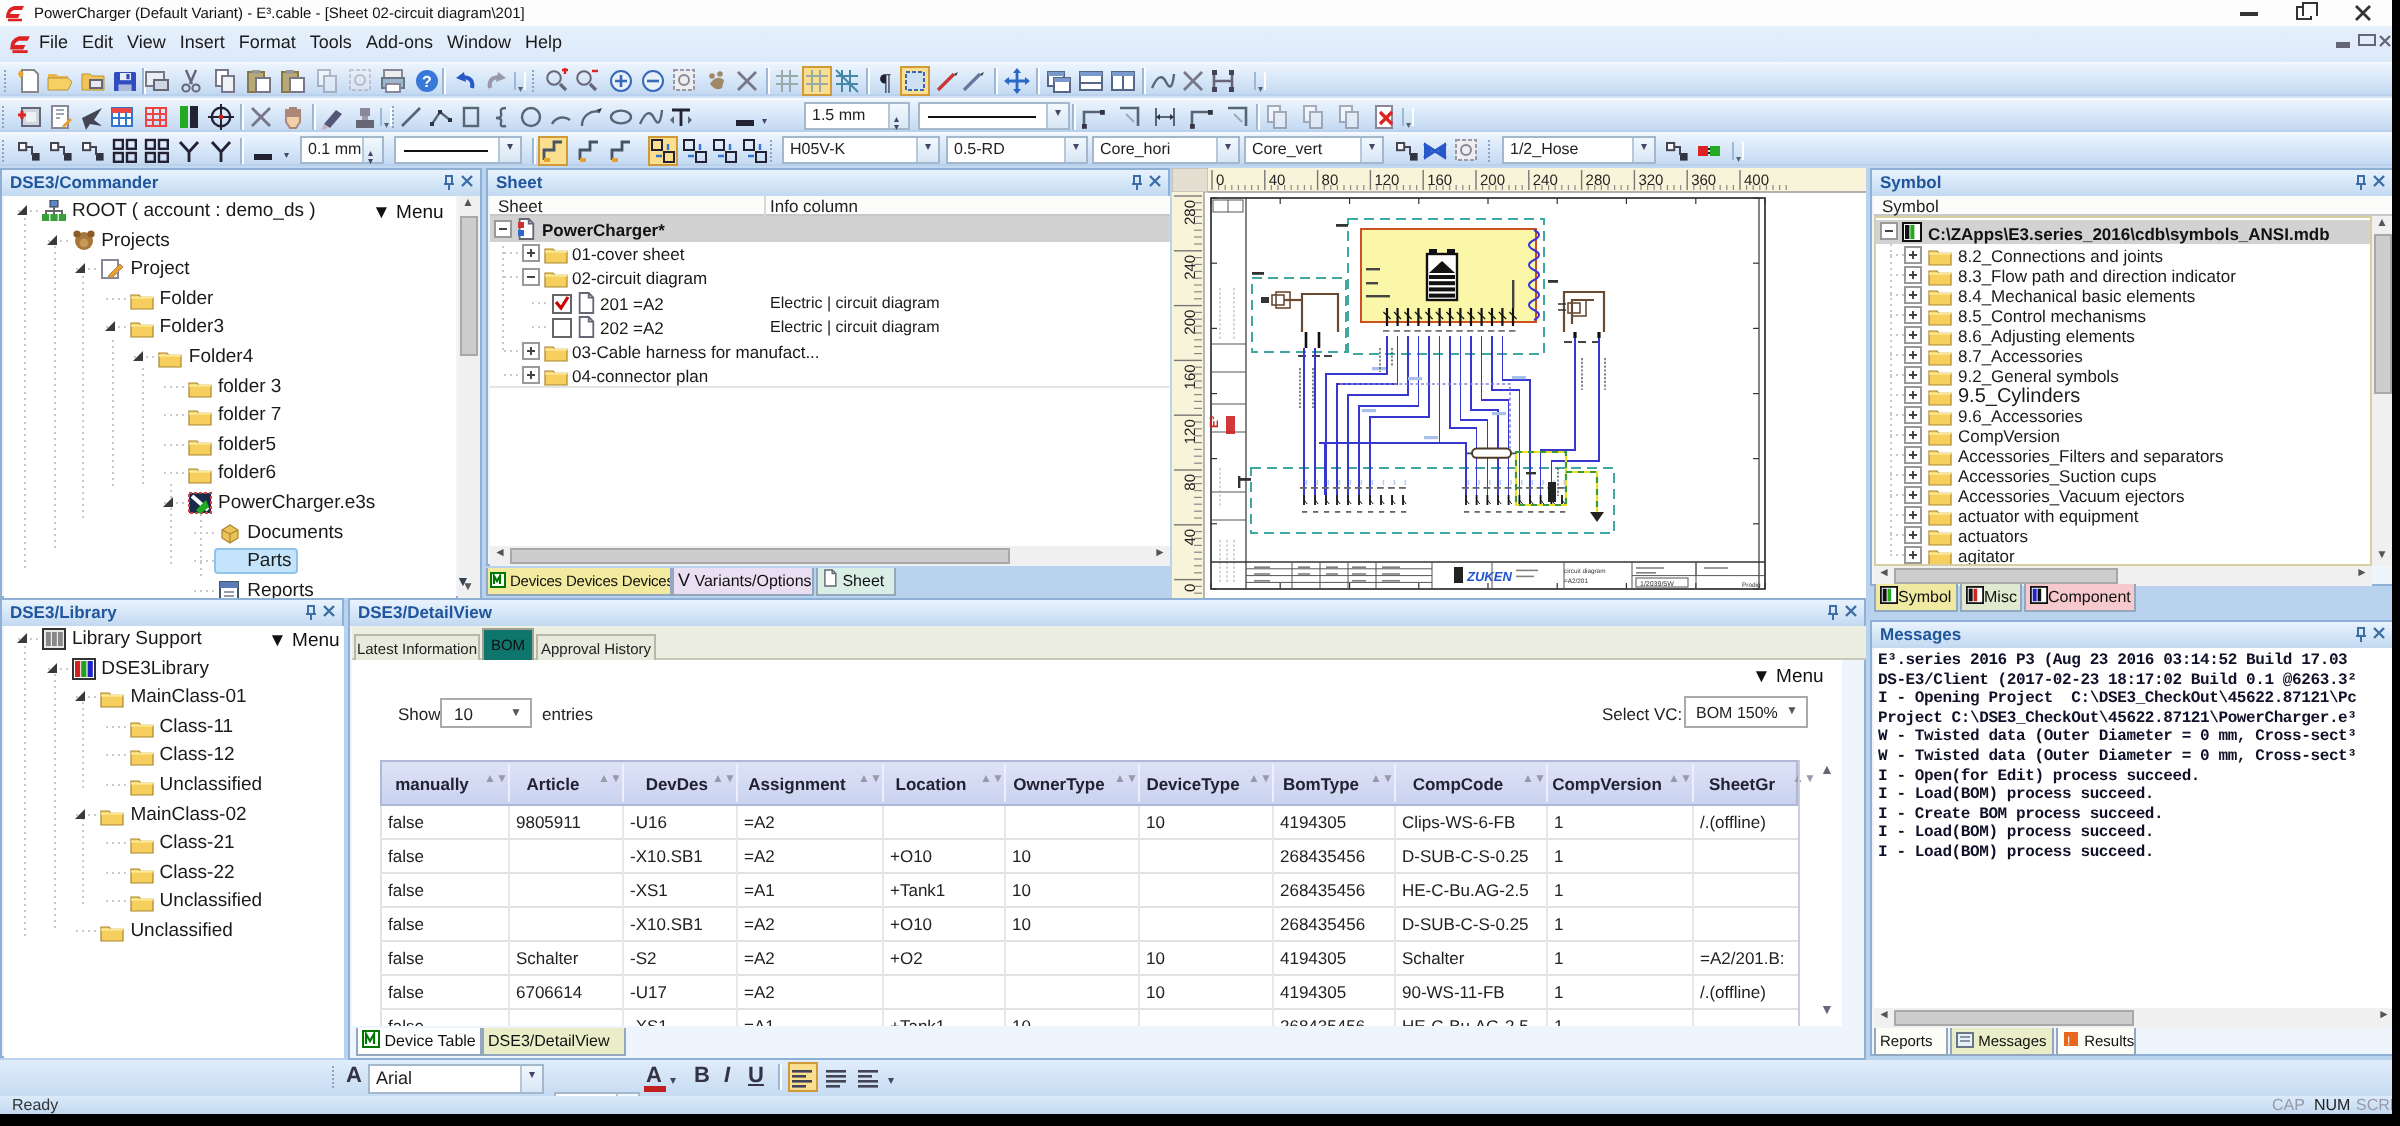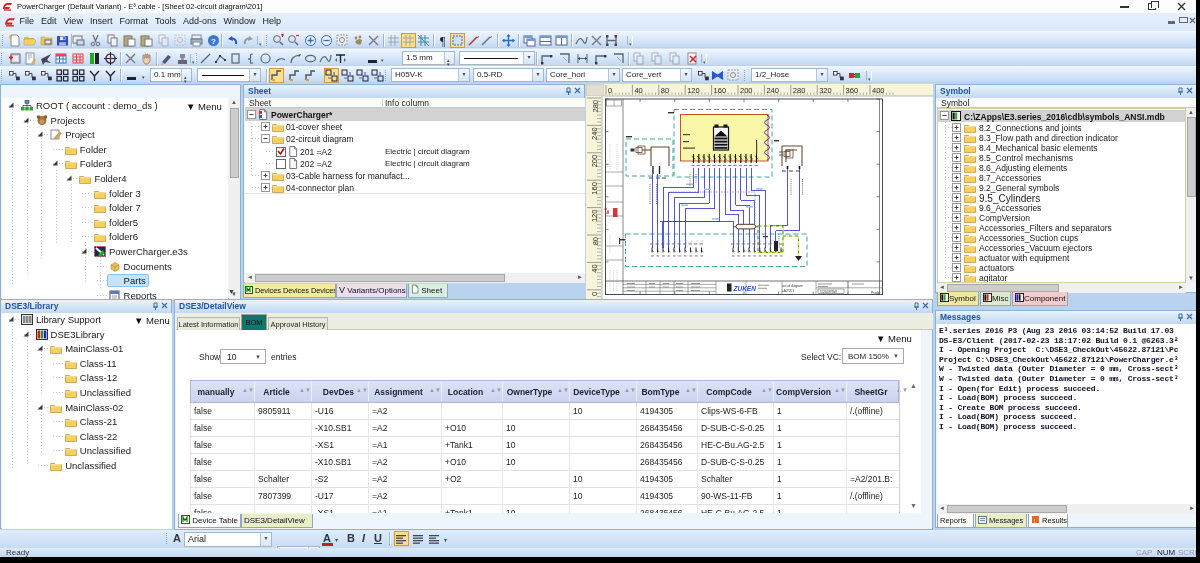--- a/index.html
+++ b/index.html
@@ -576,20 +576,25 @@
           <use href="#port"></use>
         </svg>
         <svg class="ic" style="left:848px;top:2px" width="13" height="13">
           <use href="#plug"></use>
         </svg>
         <i class="abs" style="left:866px;top:4px;width:5px;height:9px;border-left:1px solid #9db8d6;box-shadow:1px 0 0 #fff;"></i>
         <i class="abs" style="left:868px;top:9px;font-size:5px;color:#567">▾</i>
       </div>
   </div>
   <div class="panel" style="left:0;top:84px;width:241px;height:215px">
+      <div class="ptitle">DSE3/Commander<span class="ptools"><svg width="7" height="9" style="vertical-align:top">
+            <path d="M2 1h3v4H2zM1 5h5M3.5 5v3" stroke="#3a6ea5" fill="none"></path>
+          </svg>&nbsp;<svg width="7" height="7" style="vertical-align:top">
+            <path d="M1 1l5 5M6 1L1 6" stroke="#3a6ea5" stroke-width="1.2"></path>
+          </svg></span></div>
       <div class="pbody" style="left:1px;top:13px;width:226px;height:201px">
         <span class="abs" style="left:184px;top:3px;font-size:9.5px;color:#111">▼ Menu</span>
         <i class="abs" style="left:10px;top:8px;width:1px;height:180px;background:repeating-linear-gradient(#c9c9c9 0 1px,transparent 1px 3px)"></i>
         <i class="abs" style="left:25px;top:22px;width:1px;height:155px;background:repeating-linear-gradient(#c9c9c9 0 1px,transparent 1px 3px)"></i>
         <i class="abs" style="left:39px;top:37px;width:1px;height:125px;background:repeating-linear-gradient(#c9c9c9 0 1px,transparent 1px 3px)"></i>
         <i class="abs" style="left:54px;top:72px;width:1px;height:75px;background:repeating-linear-gradient(#c9c9c9 0 1px,transparent 1px 3px)"></i>
         <i class="abs" style="left:69px;top:86px;width:1px;height:60px;background:repeating-linear-gradient(#c9c9c9 0 1px,transparent 1px 3px)"></i>
         <i class="abs" style="left:83px;top:144px;width:1px;height:40px;background:repeating-linear-gradient(#c9c9c9 0 1px,transparent 1px 3px)"></i>
         <i class="abs" style="left:98px;top:159px;width:1px;height:32px;background:repeating-linear-gradient(#c9c9c9 0 1px,transparent 1px 3px)"></i>
         <i class="abs" style="left:7.0px;top:7px;width:11px;height:1px;background:repeating-linear-gradient(90deg,#c9c9c9 0 1px,transparent 1px 3px)"></i>
@@ -1696,21 +1701,21 @@
         <i class="abs" style="left:460px;top:141px;width:1px;height:17px;background:#e8e8e8"></i>
         <span class="abs" style="left:525px;top:144px;font-size:8.5px;color:#222;white-space:nowrap">Schalter</span>
         <i class="abs" style="left:521px;top:141px;width:1px;height:17px;background:#e8e8e8"></i>
         <span class="abs" style="left:601px;top:144px;font-size:8.5px;color:#222;white-space:nowrap">1</span>
         <i class="abs" style="left:597px;top:141px;width:1px;height:17px;background:#e8e8e8"></i>
         <span class="abs" style="left:674px;top:144px;font-size:8.5px;color:#222;white-space:nowrap">=A2/201.B:</span>
         <i class="abs" style="left:670px;top:141px;width:1px;height:17px;background:#e8e8e8"></i>
         <div class="abs" style="left:14px;top:158px;width:709px;height:17px;background:#fff;border-bottom:1px solid #e2e2e2"></div>
         <span class="abs" style="left:18px;top:161px;font-size:8.5px;color:#222;white-space:nowrap">false</span>
         <i class="abs" style="left:14px;top:158px;width:1px;height:17px;background:#e8e8e8"></i>
-        <span class="abs" style="left:82px;top:161px;font-size:8.5px;color:#222;white-space:nowrap">7807399</span>
+        <span class="abs" style="left:82px;top:161px;font-size:8.5px;color:#222;white-space:nowrap">6706614</span>
         <i class="abs" style="left:78px;top:158px;width:1px;height:17px;background:#e8e8e8"></i>
         <span class="abs" style="left:139px;top:161px;font-size:8.5px;color:#222;white-space:nowrap">-U17</span>
         <i class="abs" style="left:135px;top:158px;width:1px;height:17px;background:#e8e8e8"></i>
         <span class="abs" style="left:196px;top:161px;font-size:8.5px;color:#222;white-space:nowrap">=A2</span>
         <i class="abs" style="left:192px;top:158px;width:1px;height:17px;background:#e8e8e8"></i>
         <i class="abs" style="left:265px;top:158px;width:1px;height:17px;background:#e8e8e8"></i>
         <i class="abs" style="left:326px;top:158px;width:1px;height:17px;background:#e8e8e8"></i>
         <span class="abs" style="left:397px;top:161px;font-size:8.5px;color:#222;white-space:nowrap">10</span>
         <i class="abs" style="left:393px;top:158px;width:1px;height:17px;background:#e8e8e8"></i>
         <span class="abs" style="left:464px;top:161px;font-size:8.5px;color:#222;white-space:nowrap">4194305</span>

